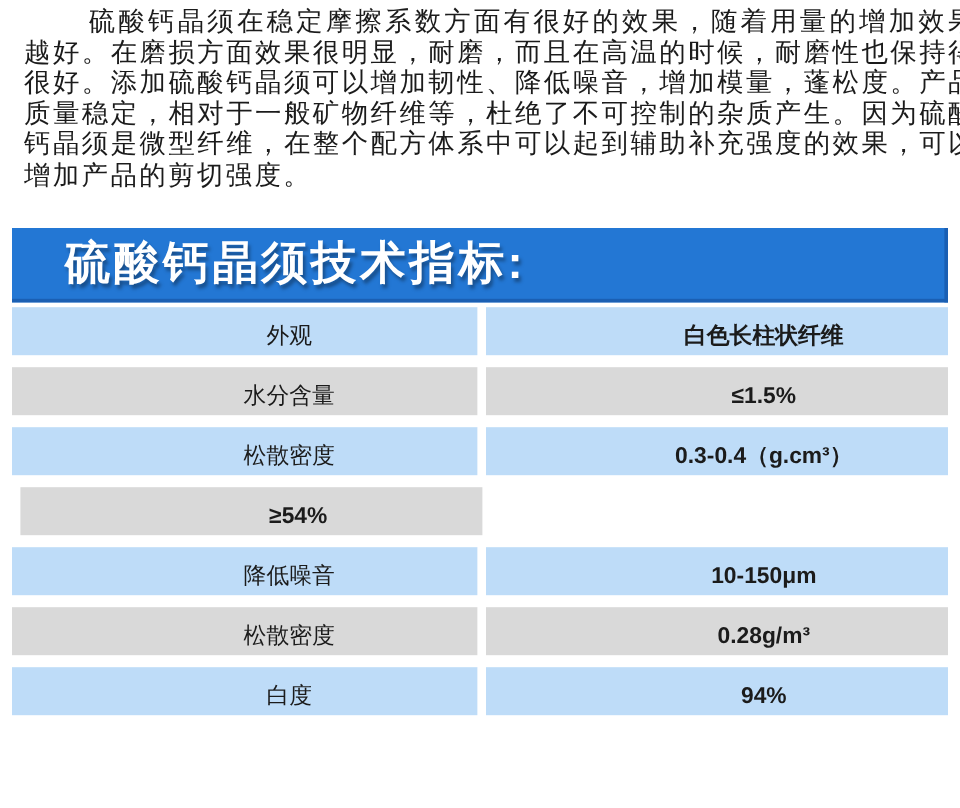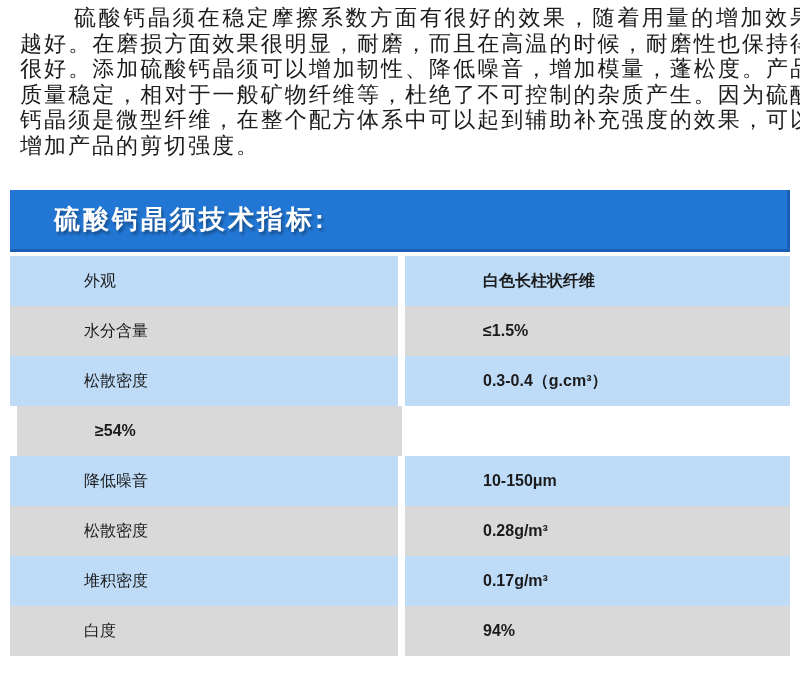--- a/index.html
+++ b/index.html
@@ -47,43 +47,44 @@
     width: 780px;
     height: 62px;
     background: var(--c-header);
     border-right: 3px solid var(--c-header-edge);
     border-bottom: 3px solid var(--c-header-edge);
     display: flex;
     align-items: center;
   }
   .spec-title {
     color: var(--c-title);
-    font-size: 26px;
+    font-size: 38px;
     font-weight: bold;
     letter-spacing: 3px;
     padding-left: 44px;
     text-shadow: 2px 3px 3px rgba(0,0,0,0.35);
     white-space: nowrap;
   }
   .spec-rows {
     margin-top: 4px;
     width: 780px;
   }
   .row {
     display: flex;
     width: 780px;
     height: 50px;
   }
   .cell {
-    height: 50px;
+    height: 40px;
     line-height: 50px;
-    font-size: 16px;
+    font-size: 19px;
     color: var(--c-text);
     white-space: nowrap;
     overflow: hidden;
+    text-align: center;
   }
   .cell.label {
     width: 388px;
     padding-left: 74px;
   }
   .divider {
     width: 7px;
     height: 50px;
     background: var(--c-page);
     flex: 0 0 7px;
@@ -139,25 +140,20 @@
         <div class="divider"></div>
         <div class="cell value">10-150μm</div>
       </div>
 
       <div class="row">
         <div class="cell label">松散密度</div>
         <div class="divider"></div>
         <div class="cell value">0.28g/m³</div>
       </div>
 
-      <div class="row">
-        <div class="cell label">堆积密度</div>
-        <div class="divider"></div>
-        <div class="cell value">0.17g/m³</div>
-      </div>
 
       <div class="row">
         <div class="cell label">白度</div>
         <div class="divider"></div>
         <div class="cell value">94%</div>
       </div>
 
     </div>
   </div>
 </div>

